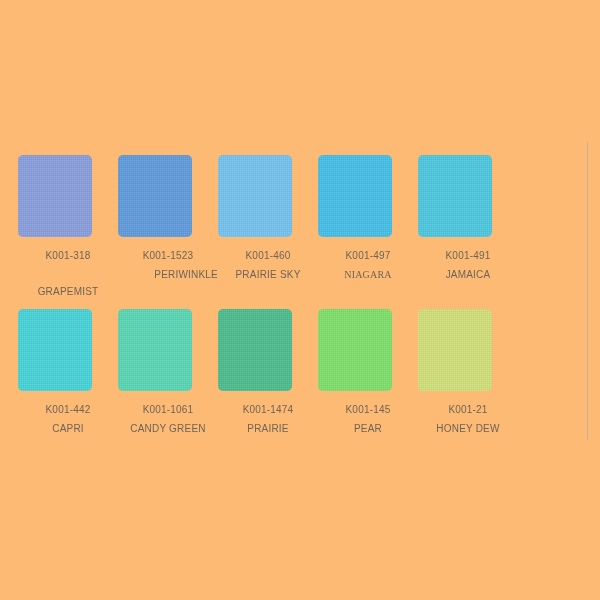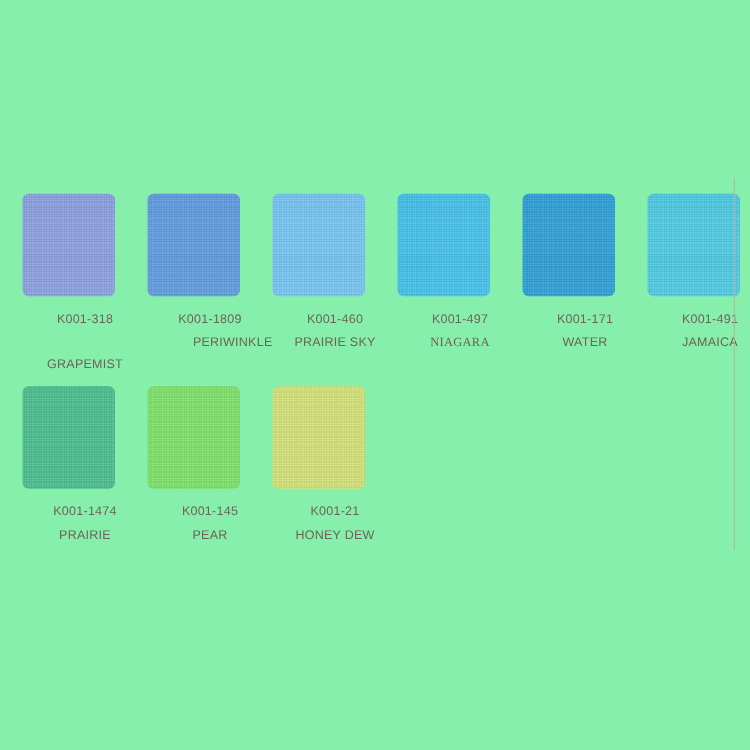--- a/index.html
+++ b/index.html
@@ -87,58 +87,63 @@
   .swatch-code {
     margin-top: 13px;
   }
   .swatch-name {
     margin-top: 8px;
   }
 </style>
 </head>
 <body>
 
-<div id="page" style="background: #86efac;">
+<div id="page" style="background: #fdba74;">
 
   <div id="palette">
 
     <div class="swatch-row" id="row-0">
       <div class="swatch-cell">
         <div class="swatch-chip" style="background-color: rgb(138, 158, 222);"></div>
         <div class="swatch-code" style="color: rgb(109, 99, 88);">K001-318</div>
         <div class="swatch-name" style="color: rgb(109, 99, 88); margin-top: 25px;">GRAPEMIST</div>
       </div>
       <div class="swatch-cell">
         <div class="swatch-chip" style="background-color: rgb(95, 154, 221);"></div>
-        <div class="swatch-code" style="color: rgb(109, 99, 88);">K001-1809</div>
+        <div class="swatch-code" style="color: rgb(109, 99, 88);">K001-1523</div>
         <div class="swatch-name" style="color: rgb(109, 99, 88); text-align: right;">PERIWINKLE</div>
       </div>
       <div class="swatch-cell">
         <div class="swatch-chip" style="background-color: rgb(116, 194, 239);"></div>
         <div class="swatch-code" style="color: rgb(109, 99, 88);">K001-460</div>
         <div class="swatch-name" style="color: rgb(109, 99, 88);">PRAIRIE SKY</div>
       </div>
       <div class="swatch-cell">
         <div class="swatch-chip" style="background-color: rgb(69, 192, 232);"></div>
         <div class="swatch-code" style="color: rgb(109, 99, 88);">K001-497</div>
         <div class="swatch-name" style="color: rgb(109, 99, 88); font-family: Liberation Serif, serif;">NIAGARA</div>
       </div>
       <div class="swatch-cell">
-        <div class="swatch-chip" style="background-color: rgb(46, 158, 212);"></div>
-        <div class="swatch-code" style="color: rgb(109, 99, 88);">K001-171</div>
-        <div class="swatch-name" style="color: rgb(109, 99, 88);">WATER</div>
-      </div>
-      <div class="swatch-cell">
         <div class="swatch-chip" style="background-color: rgb(76, 200, 224);"></div>
         <div class="swatch-code" style="color: rgb(109, 99, 88);">K001-491</div>
         <div class="swatch-name" style="color: rgb(109, 99, 88);">JAMAICA</div>
       </div>
     </div>
 
     <div class="swatch-row" id="row-1">
+      <div class="swatch-cell">
+        <div class="swatch-chip" style="background-color: rgb(70, 211, 216);"></div>
+        <div class="swatch-code" style="color: rgb(109, 99, 88);">K001-442</div>
+        <div class="swatch-name" style="color: rgb(109, 99, 88);">CAPRI</div>
+      </div>
+      <div class="swatch-cell">
+        <div class="swatch-chip" style="background-color: rgb(88, 214, 180);"></div>
+        <div class="swatch-code" style="color: rgb(109, 99, 88);">K001-1061</div>
+        <div class="swatch-name" style="color: rgb(109, 99, 88);">CANDY GREEN</div>
+      </div>
       <div class="swatch-cell">
         <div class="swatch-chip" style="background-color: rgb(76, 189, 142);"></div>
         <div class="swatch-code" style="color: rgb(109, 99, 88);">K001-1474</div>
         <div class="swatch-name" style="color: rgb(109, 99, 88);">PRAIRIE</div>
       </div>
       <div class="swatch-cell">
         <div class="swatch-chip" style="background-color: rgb(126, 224, 106);"></div>
         <div class="swatch-code" style="color: rgb(109, 99, 88);">K001-145</div>
         <div class="swatch-name" style="color: rgb(109, 99, 88);">PEAR</div>
       </div>

